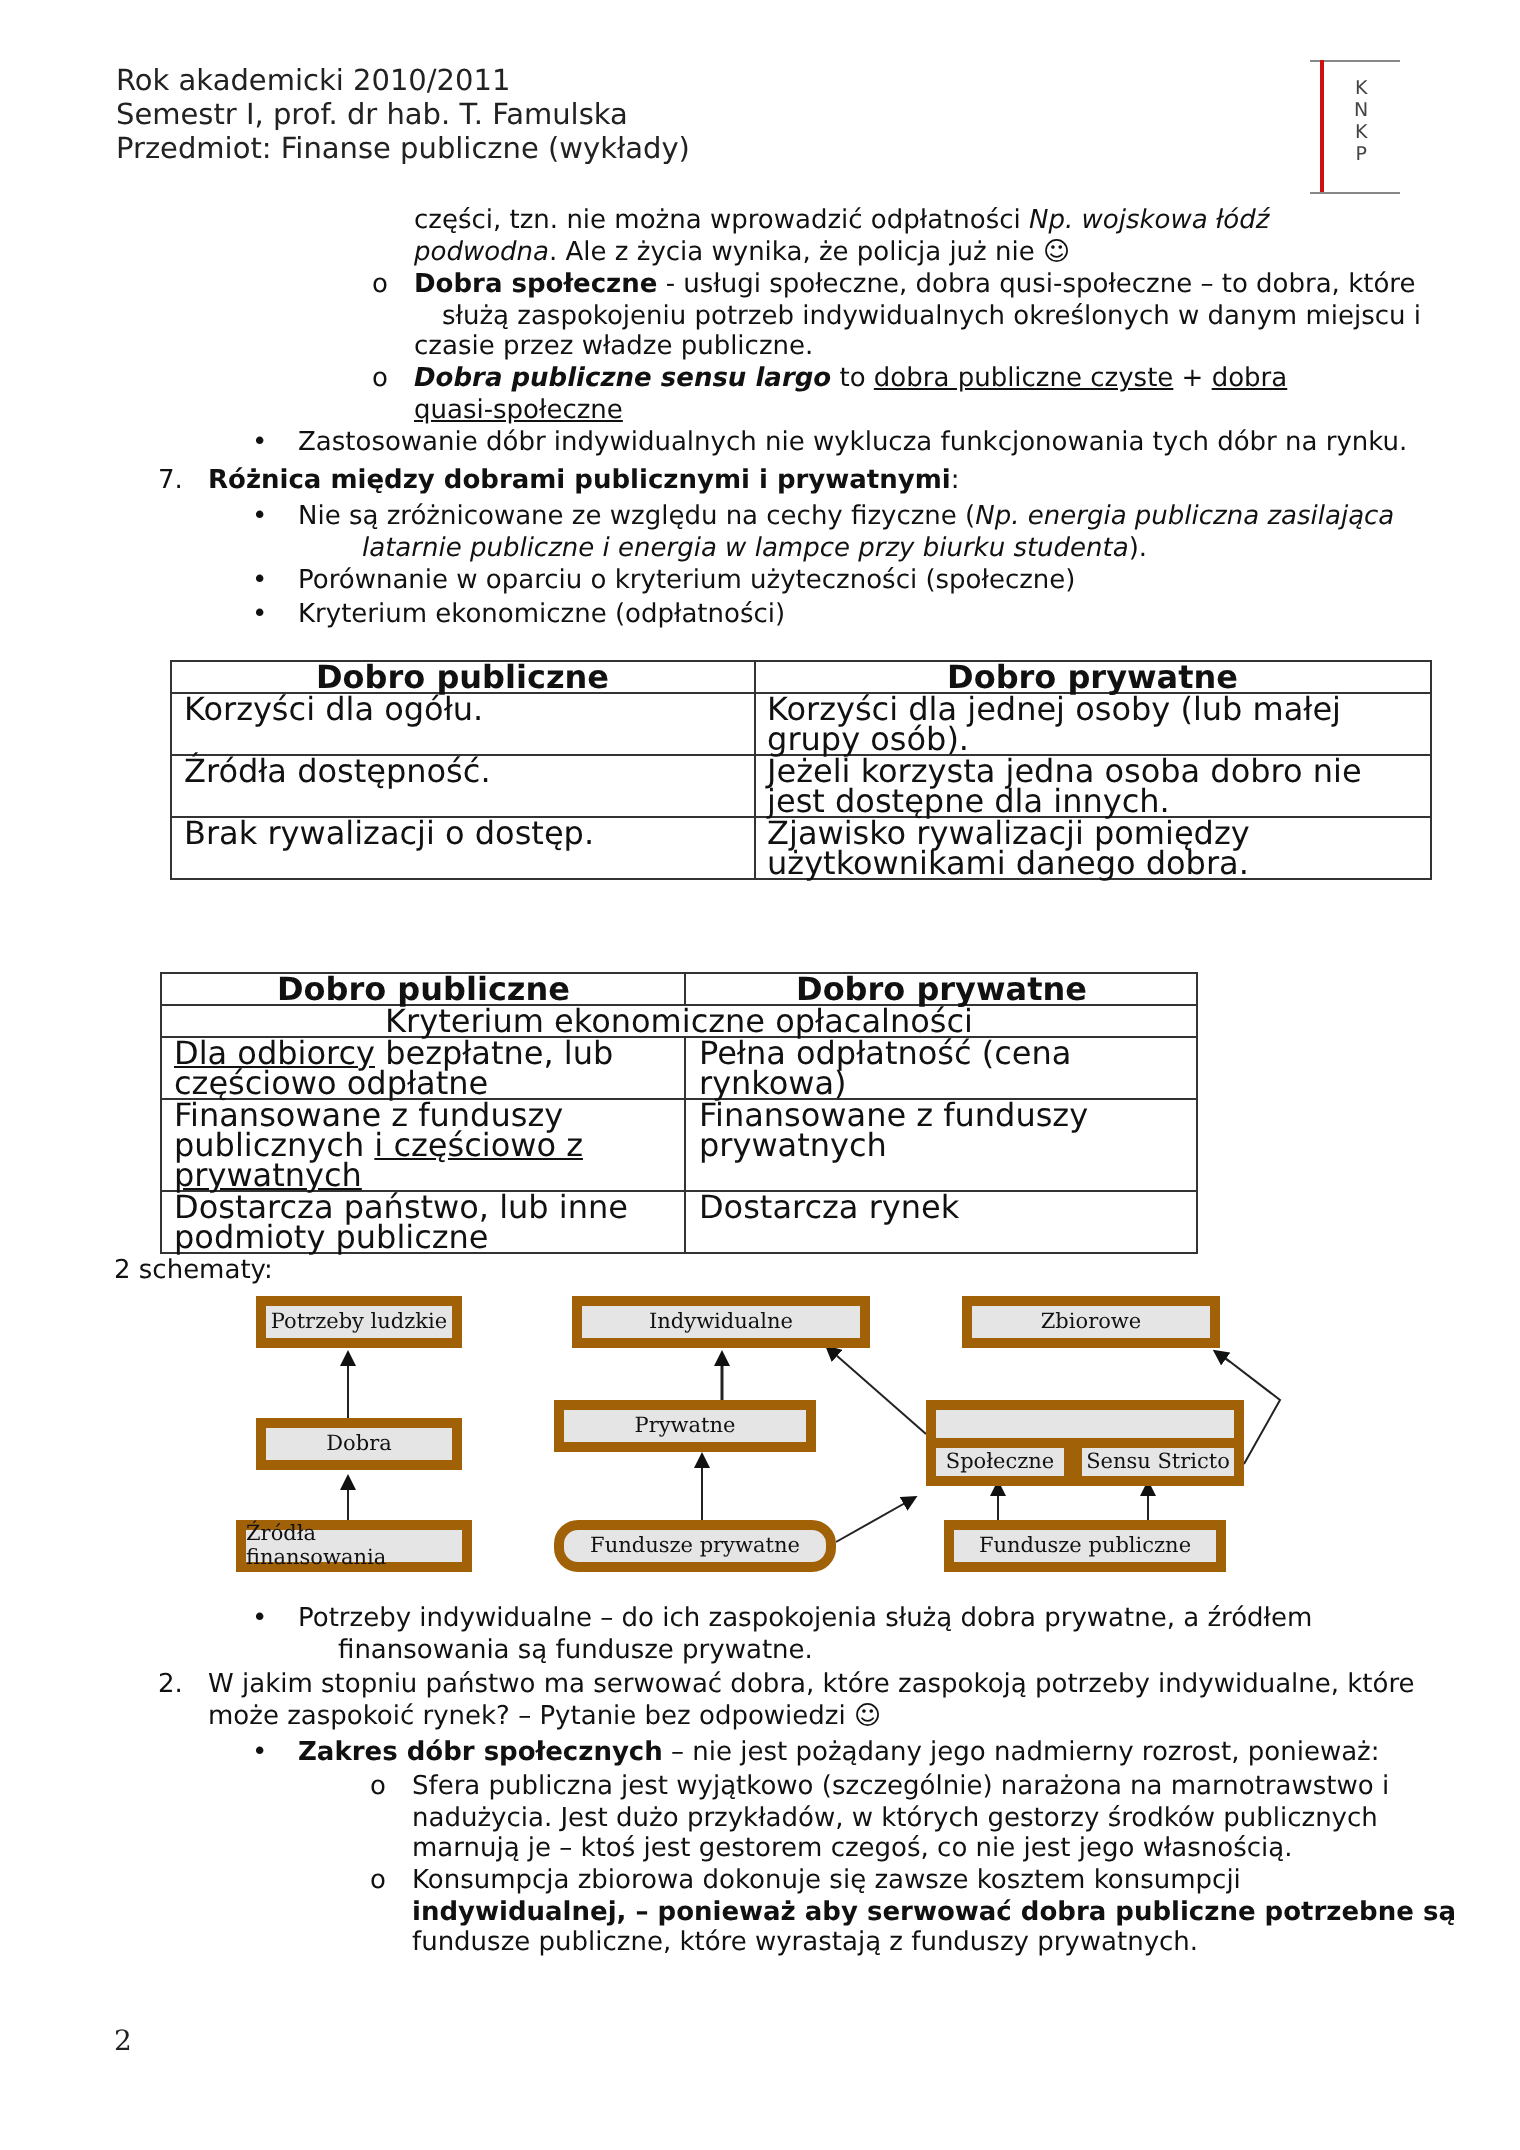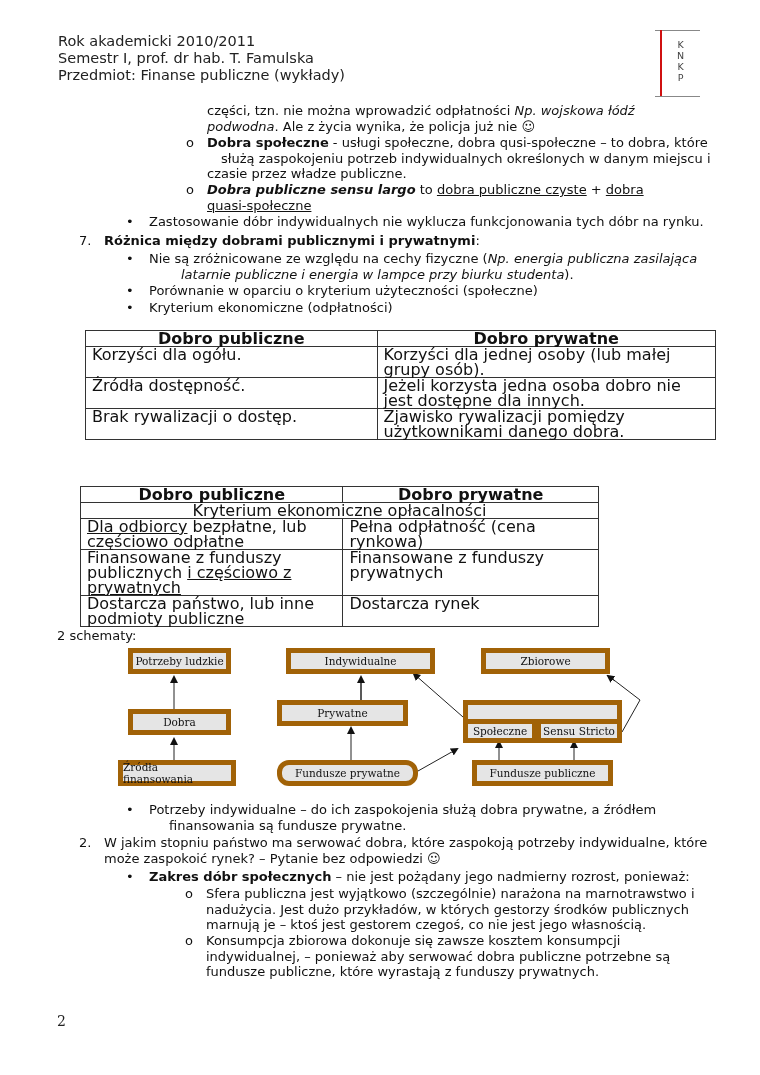--- a/index.html
+++ b/index.html
@@ -198,16 +198,16 @@
   <span class="b">Zakres dóbr społecznych</span><span> – nie jest pożądany jego nadmierny rozrost, ponieważ:</span>
 </div>
 
 <span class="mk" style="left:185px; top:886px;">o</span>
 <div class="abs t" style="left:206px; top:886px;">Sfera publiczna jest wyjątkowo (szczególnie) narażona na marnotrawstwo i</div>
 <div class="abs t" style="left:206px; top:902px;">nadużycia. Jest dużo przykładów, w których gestorzy środków publicznych</div>
 <div class="abs t" style="left:206px; top:917px;">marnują je – ktoś jest gestorem czegoś, co nie jest jego własnością.</div>
 
 <span class="mk" style="left:185px; top:933px;">o</span>
 <div class="abs t" style="left:206px; top:933px;">Konsumpcja zbiorowa dokonuje się zawsze kosztem konsumpcji</div>
-<div class="abs t" style="left:206px; top:949px;">indywidualnej, – ponieważ aby serwować dobra publiczne potrzebne są</div>
+<div class="abs t" style="left:206px; top:949px;font-weight:bold;">indywidualnej, – ponieważ aby serwować dobra publiczne potrzebne są</div>
 <div class="abs t" style="left:206px; top:964px;">fundusze publiczne, które wyrastają z funduszy prywatnych.</div>
 
 <div class="abs pnum">2</div>
 
 </body></html>

